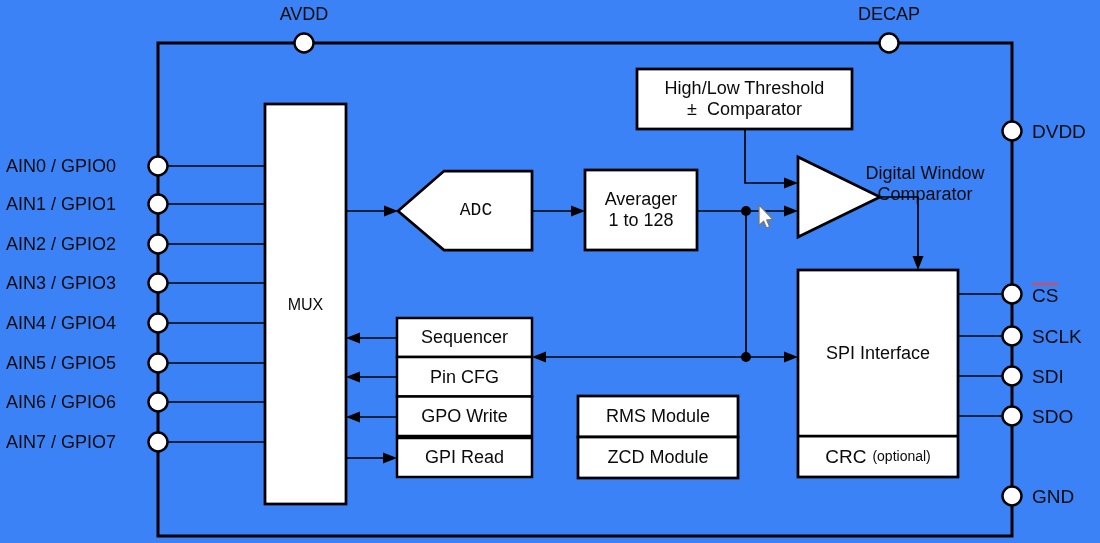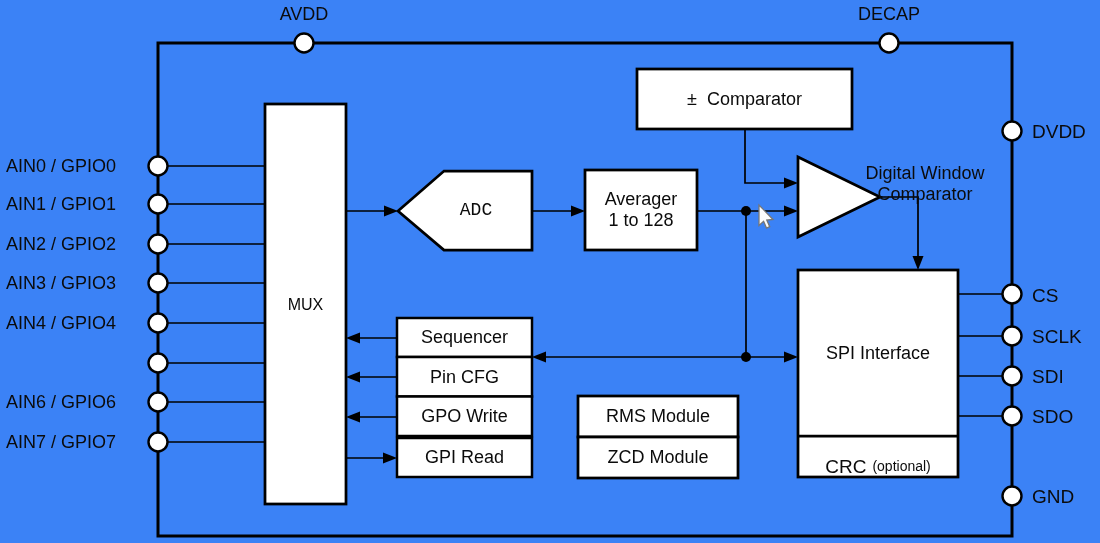--- a/index.html
+++ b/index.html
@@ -12,24 +12,24 @@
   .lbl{
     position:absolute;display:flex;align-items:center;justify-content:center;
     font-size:18px;line-height:21px;text-align:center;white-space:pre;color:#0b0b0b;
   }
   .lbl .ln{width:100%;}
   .left-pin{justify-content:flex-start;text-align:left;}
   .right-pin{justify-content:flex-start;text-align:left;font-size:19px;}
   .top-pin{font-size:18px;}
   .two-line{flex-direction:column;}
   .mux-lbl{font-size:16px;}
-  .crc-lbl{gap:6px;align-items:flex-end;}
+  .crc-lbl{gap:6px;align-items:center;}
   .crc-lbl .big{font-size:19px;}
   .crc-lbl .small{font-size:14px;}
-  .ovl{display:inline-block;border-top:2px solid #3b82f6;padding-top:1px;line-height:1.05;}
+  .ovl{display:inline-block;border-top:2px solid #ef4444;padding-top:1px;line-height:1.05;}
 </style>
 </head>
 <body>
 
 <div id="stage">
 
   <svg id="wires" width="1100" height="543" viewBox="0 0 1100 543">
 
     <rect x="158" y="43" width="854" height="493" fill="none" stroke="#000" stroke-width="3"></rect>
 
@@ -119,37 +119,39 @@
   </svg>
 
   <div class="lbl top-pin" style="left:254px;top:2px;width:100px;height:24px;">AVDD</div>
   <div class="lbl top-pin" style="left:839px;top:2px;width:100px;height:24px;">DECAP</div>
 
   <div class="lbl left-pin" style="left:6px;top:154px;width:135px;height:24px;">AIN0 / GPIO0</div>
   <div class="lbl left-pin" style="left:6px;top:192px;width:135px;height:24px;">AIN1 / GPIO1</div>
   <div class="lbl left-pin" style="left:6px;top:232px;width:135px;height:24px;">AIN2 / GPIO2</div>
   <div class="lbl left-pin" style="left:6px;top:271px;width:135px;height:24px;">AIN3 / GPIO3</div>
   <div class="lbl left-pin" style="left:6px;top:311px;width:135px;height:24px;">AIN4 / GPIO4</div>
+  <div class="lbl left-pin" style="left:6px;top:351px;width:135px;height:24px;">AIN5 / GPIO5</div>
   <div class="lbl left-pin" style="left:6px;top:390px;width:135px;height:24px;">AIN6 / GPIO6</div>
   <div class="lbl left-pin" style="left:6px;top:430px;width:135px;height:24px;">AIN7 / GPIO7</div>
 
   <div class="lbl right-pin" style="left:1032px;top:119px;width:66px;height:24px;">DVDD</div>
   <div class="lbl right-pin" style="left:1032px;top:282px;width:66px;height:24px;"><span class="ovl">CS</span></div>
   <div class="lbl right-pin" style="left:1032px;top:324px;width:66px;height:24px;">SCLK</div>
   <div class="lbl right-pin" style="left:1032px;top:364px;width:66px;height:24px;">SDI</div>
   <div class="lbl right-pin" style="left:1032px;top:404px;width:66px;height:24px;">SDO</div>
   <div class="lbl right-pin" style="left:1032px;top:484px;width:66px;height:24px;">GND</div>
 
   <div class="lbl mux-lbl" style="left:265px;top:104px;width:81px;height:400px;">MUX</div>
   <div class="lbl" style="left:420px;top:171px;width:112px;height:79px;font-family:Liberation Mono, monospace;">ADC</div>
   <div class="lbl two-line" style="left:585px;top:170px;width:112px;height:80px;">
     <div class="ln">Averager</div>
     <div class="ln">1 to 128</div>
   </div>
   <div class="lbl two-line" style="left:637px;top:69px;width:215px;height:60px;">
+    <div class="ln">High/Low Threshold</div>
     <div class="ln">±  Comparator</div>
   </div>
   <div class="lbl two-line" style="left:845px;top:142px;width:160px;height:44px;margin-top:20px;">
     <div class="ln">Digital Window</div>
     <div class="ln">Comparator</div>
   </div>
   <div class="lbl" style="left:397px;top:318px;width:135px;height:39px;">Sequencer</div>
   <div class="lbl" style="left:397px;top:357px;width:135px;height:40px;">Pin CFG</div>
   <div class="lbl" style="left:397px;top:397px;width:135px;height:39px;">GPO Write</div>
   <div class="lbl" style="left:397px;top:438px;width:135px;height:39px;">GPI Read</div>

